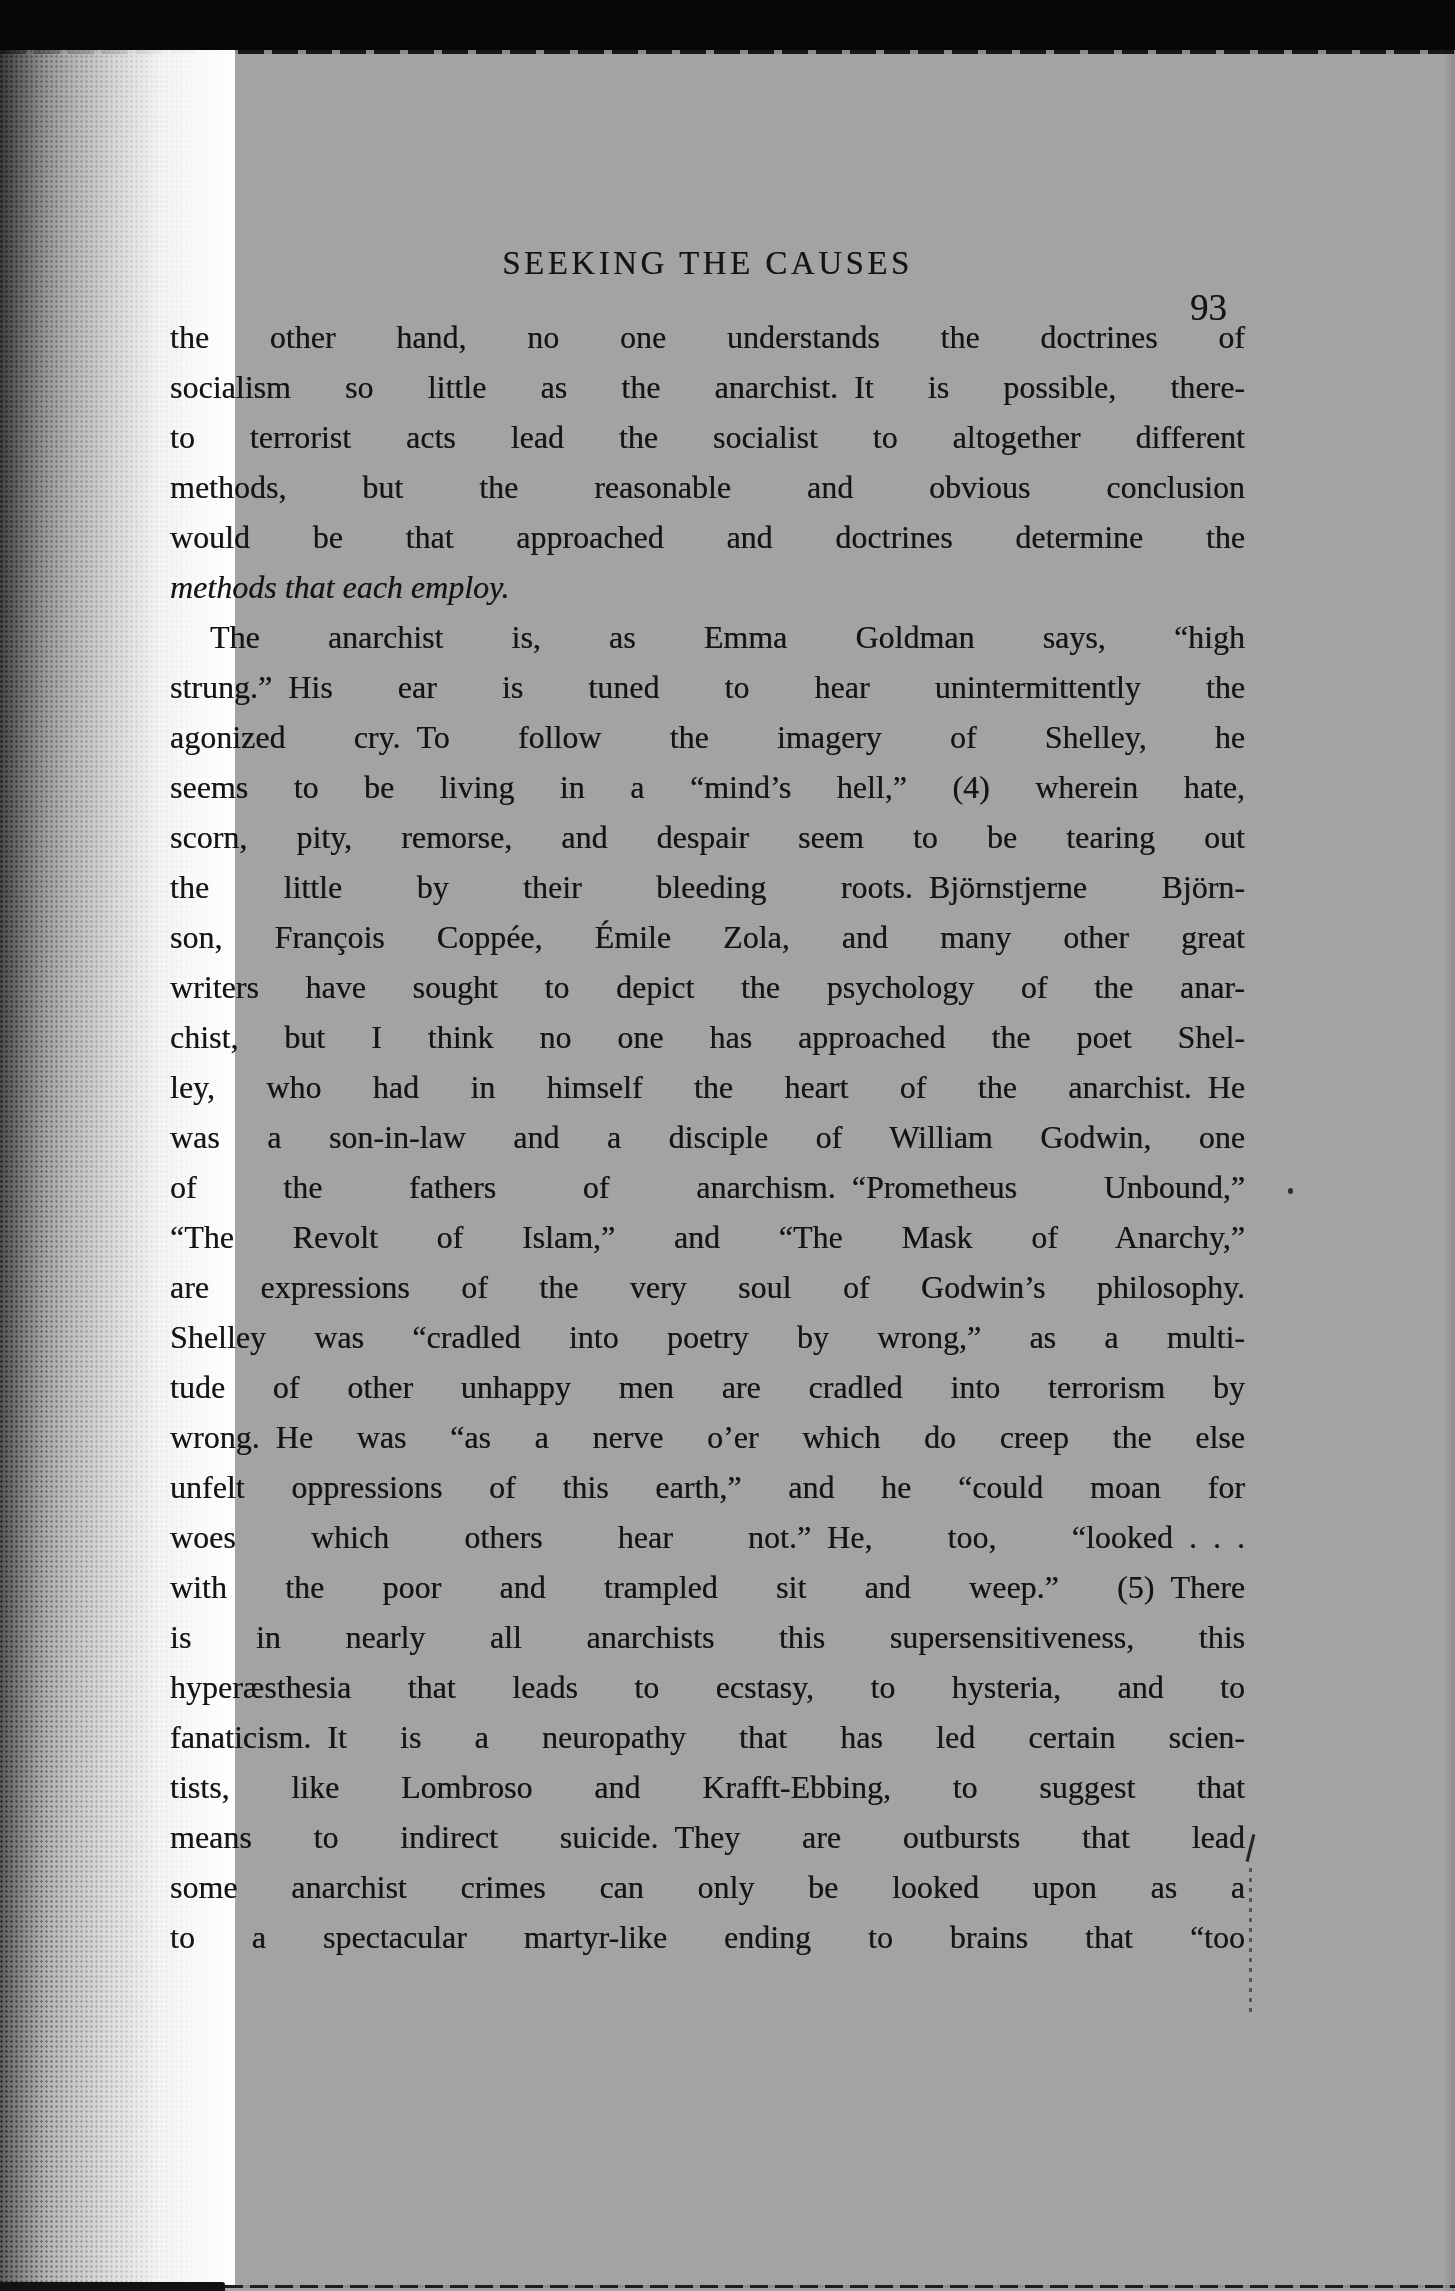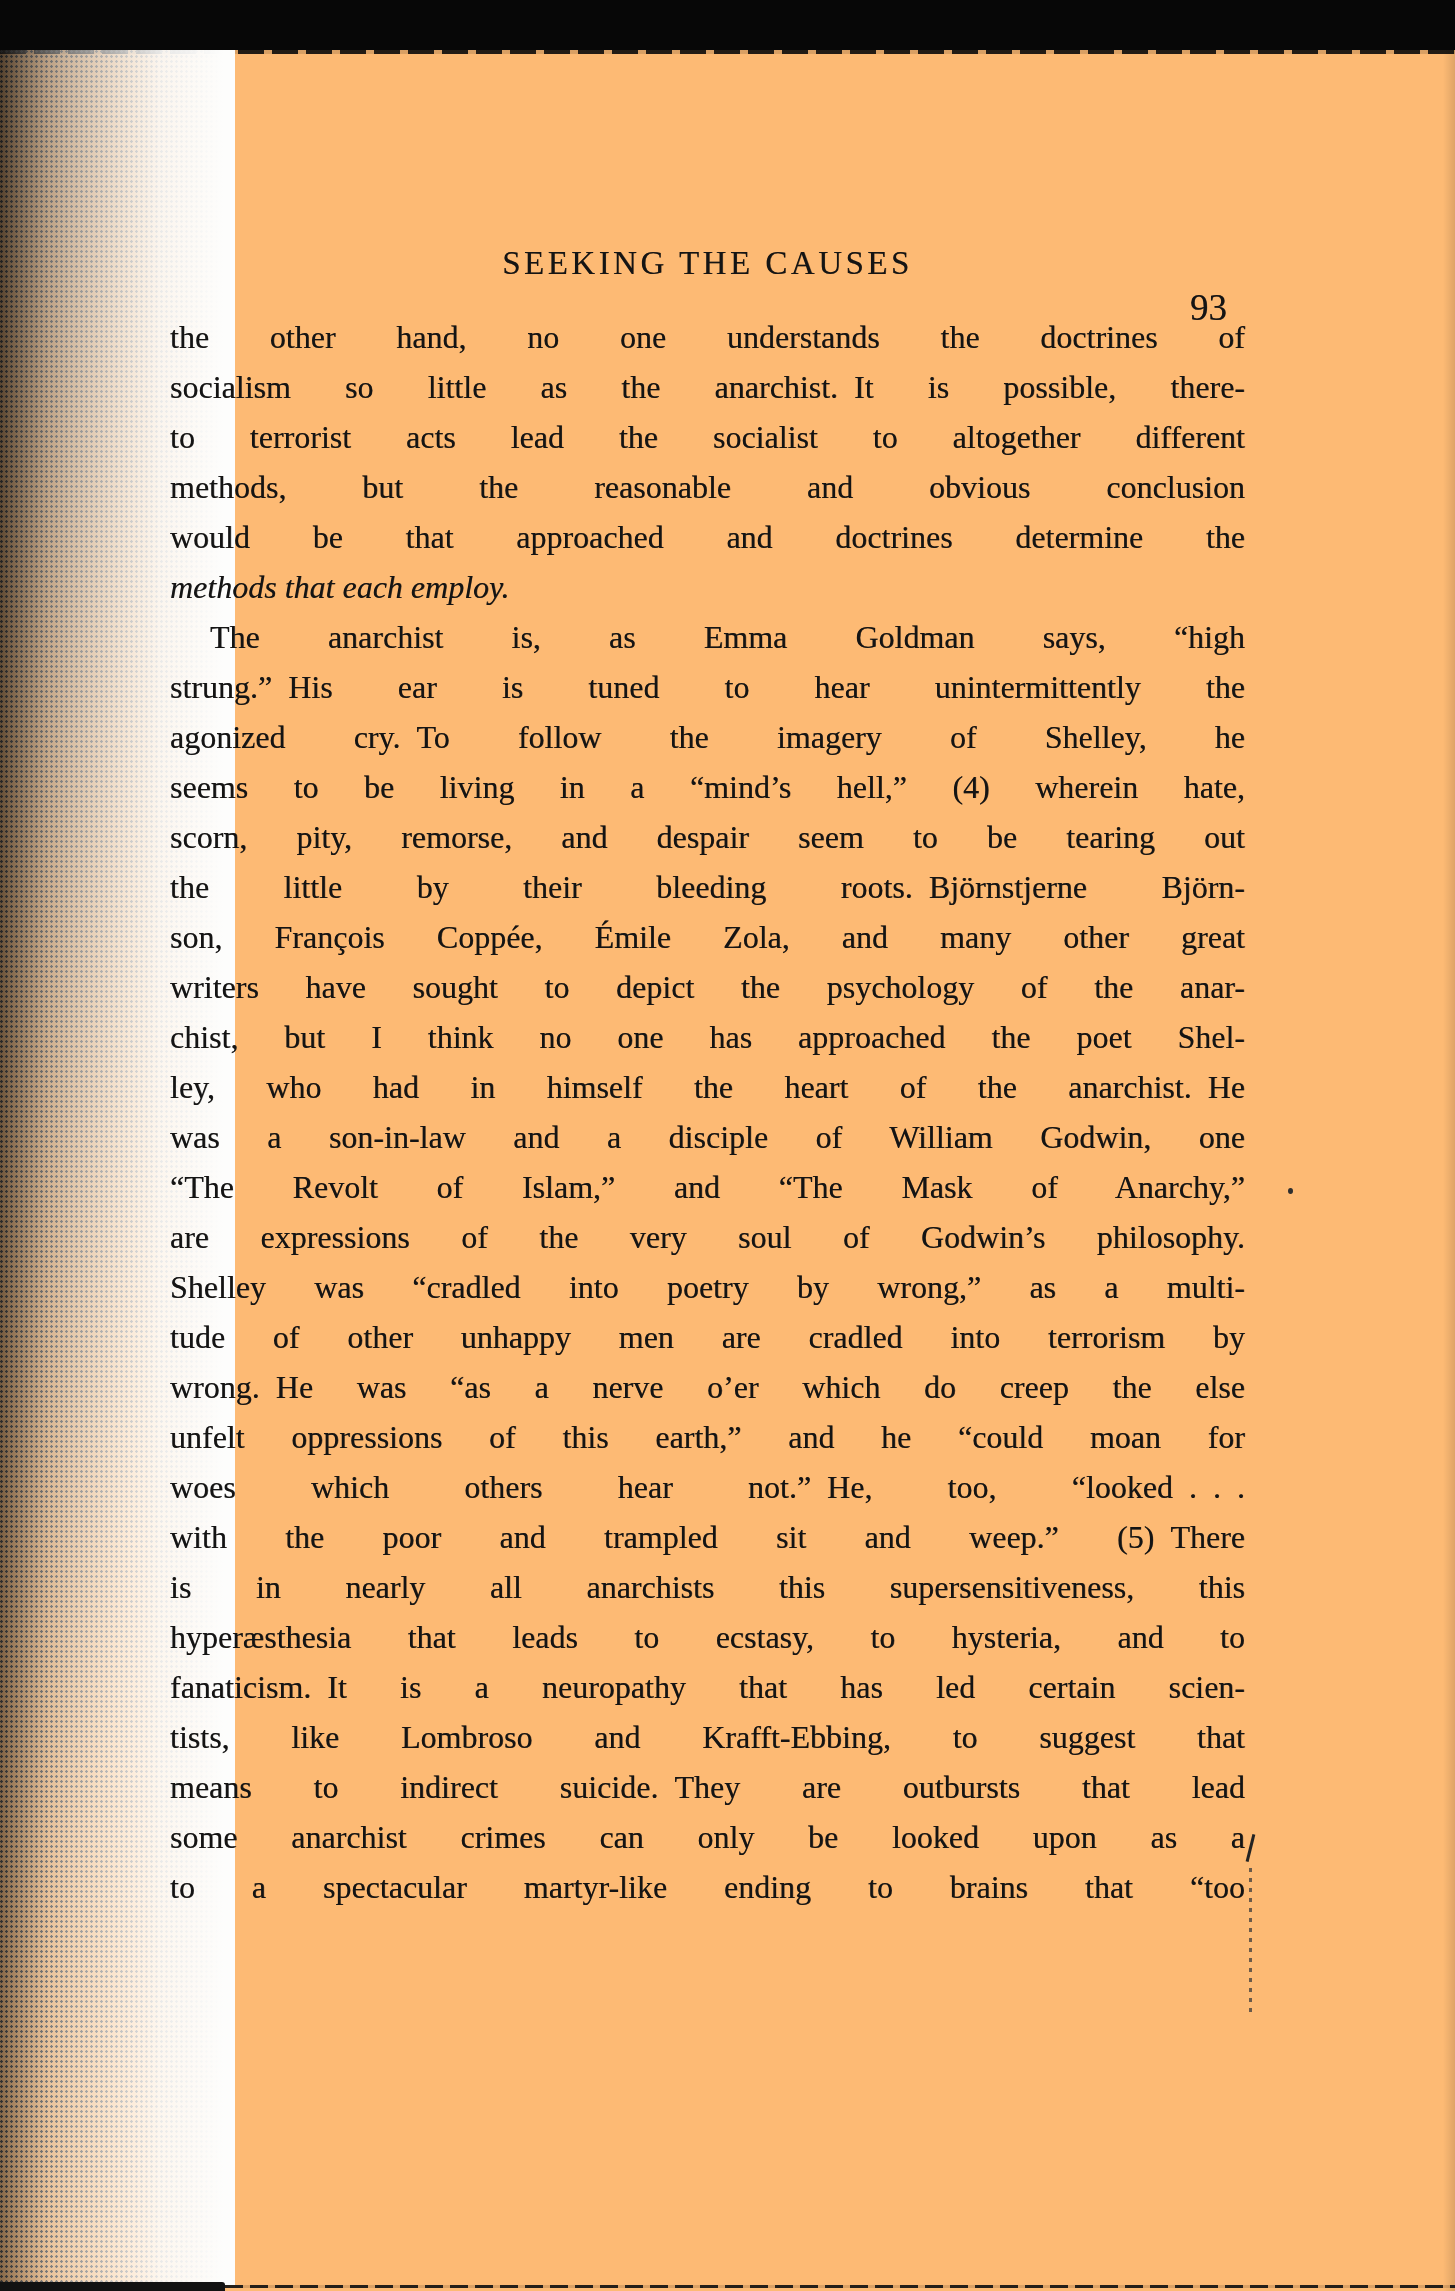--- a/index.html
+++ b/index.html
@@ -1,20 +1,20 @@
 <!DOCTYPE html>
 <html><head>
 <meta charset="utf-8">
 <style>
   html, body { margin: 0; padding: 0; background: #e8e8e8; }
   .page {
     position: relative;
     width: 1455px;
     height: 2291px;
-    background: #fdba74;
+    background: #a3a3a3;
     overflow: hidden;
     font-family: "Liberation Serif", "DejaVu Serif", serif;
     color: #141414;
   }
   
   .top-band {
     position: absolute; top: 0; left: 0; width: 100%; height: 50px;
     background: #070707;
   }
   .top-band::after {
@@ -111,20 +111,21 @@
       <div class="line">strung.” His ear is tuned to hear unintermittently the</div>
       <div class="line">agonized cry. To follow the imagery of Shelley, he</div>
       <div class="line">seems to be living in a “mind’s hell,” (4) wherein hate,</div>
       <div class="line">scorn, pity, remorse, and despair seem to be tearing out</div>
       <div class="line">the little by their bleeding roots. Björnstjerne Björn-</div>
       <div class="line">son, François Coppée, Émile Zola, and many other great</div>
       <div class="line">writers have sought to depict the psychology of the anar-</div>
       <div class="line">chist, but I think no one has approached the poet Shel-</div>
       <div class="line">ley, who had in himself the heart of the anarchist. He</div>
       <div class="line">was a son-in-law and a disciple of William Godwin, one</div>
+      <div class="line">of the fathers of anarchism. “Prometheus Unbound,”</div>
       <div class="line">“The Revolt of Islam,” and “The Mask of Anarchy,”</div>
       <div class="line">are expressions of the very soul of Godwin’s philosophy.</div>
       <div class="line">Shelley was “cradled into poetry by wrong,” as a multi-</div>
       <div class="line">tude of other unhappy men are cradled into terrorism by</div>
       <div class="line">wrong. He was “as a nerve o’er which do creep the else</div>
       <div class="line">unfelt oppressions of this earth,” and he “could moan for</div>
       <div class="line">woes which others hear not.” He, too, “looked . . .</div>
       <div class="line">with the poor and trampled sit and weep.” (5) There</div>
       <div class="line">is in nearly all anarchists this supersensitiveness, this</div>
       <div class="line">hyperæsthesia that leads to ecstasy, to hysteria, and to</div>

